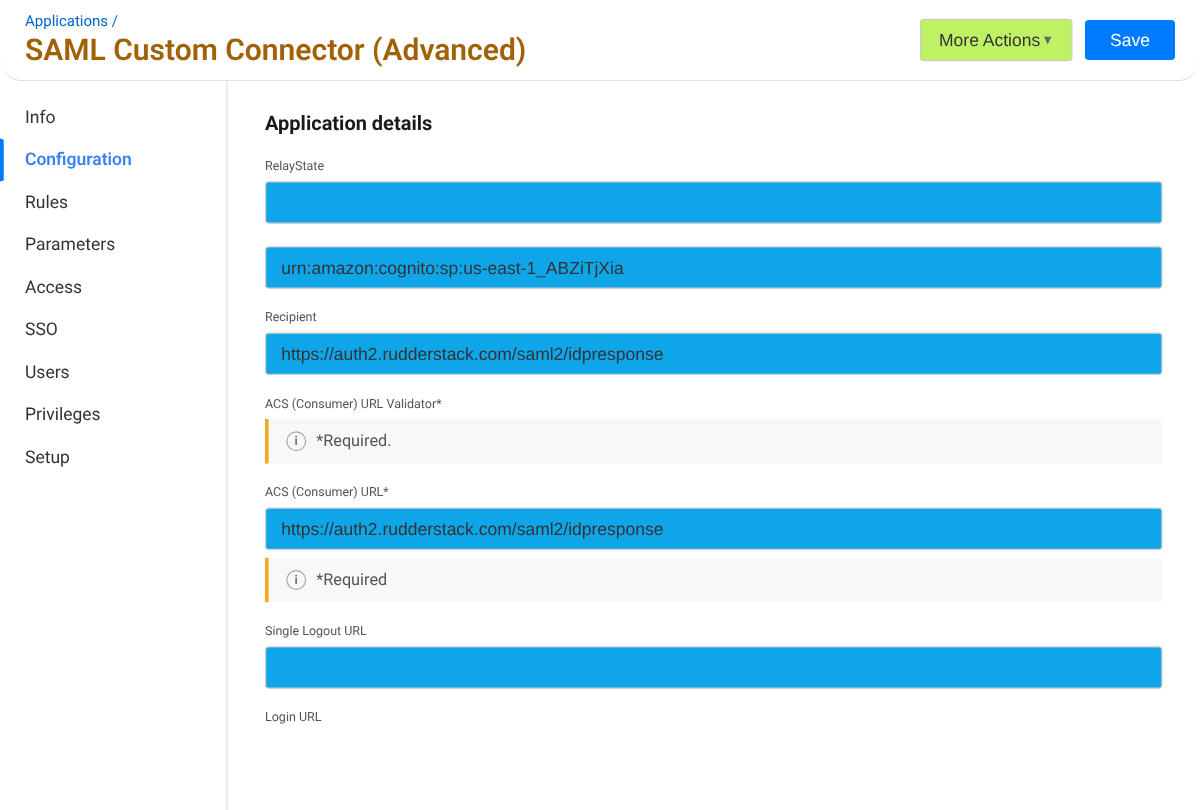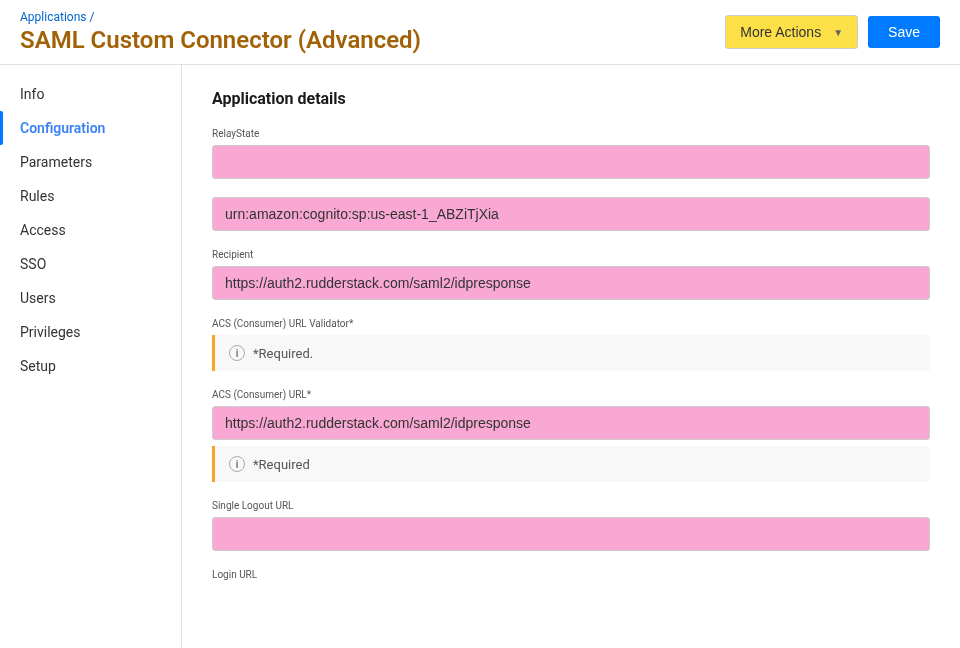--- a/index.html
+++ b/index.html
@@ -5,47 +5,48 @@
     * { box-sizing: border-box; margin: 0; padding: 0; }
     body { font-family: -apple-system, BlinkMacSystemFont, 'Segoe UI', Roboto, sans-serif; font-size: 14px; color: #333; background: #fff; }
 
     .header {
       padding: 10px 20px 10px 20px;
       border-bottom: 1px solid #e0e0e0;
       display: flex;
       align-items: center;
       justify-content: space-between;
       min-height: 56px;
+      border-radius: 18px;
     }
     .header-left {}
     .breadcrumb {
       font-size: 12px;
       color: #0066cc;
       margin-bottom: 2px;
     }
     .breadcrumb a { color: #0066cc; text-decoration: none; }
     .page-title {
       font-size: 24px;
       font-weight: 600;
       color: #a16207;
     }
     .header-right {
       display: flex;
       gap: 10px;
       align-items: center;
     }
     .btn-more-actions {
       border: 1px solid #ccc;
-      background: #fde047;
+      background: #bef264;
       padding: 8px 14px;
       border-radius: 3px;
       cursor: pointer;
       display: flex;
       align-items: center;
-      gap: 12px;
+      gap: 1px;
       font-size: 14px;
       color: #333;
     }
     .btn-save {
       background: #007bff;
       color: #fff;
       border: none;
       padding: 8px 20px;
       border-radius: 3px;
       cursor: pointer;
@@ -109,21 +110,21 @@
       color: #555;
       margin-bottom: 6px;
     }
     .form-input {
       width: 100%;
       padding: 8px 12px;
       border: 1px solid #ccc;
       border-radius: 3px;
       font-size: 14px;
       color: #333;
-      background: #f9a8d4;
+      background: #0ea5e9;
     }
 
     .alert-warning {
       background: #f8f8f8;
       border-left: 3px solid #f5a623;
       padding: 10px 14px;
       margin-top: 6px;
       display: flex;
       align-items: center;
       gap: 8px;
@@ -166,22 +167,22 @@
       <span class="chevron">▼</span>
     </button>
     <button class="btn-save">Save</button>
   </div>
 </div>
 
 <div class="layout">
   <div class="sidebar">
   <div class="sidebar-item">Info</div>
       <div class="sidebar-item active">Configuration</div>
+      <div class="sidebar-item">Rules</div>
       <div class="sidebar-item">Parameters</div>
-      <div class="sidebar-item">Rules</div>
       <div class="sidebar-item">Access</div>
       <div class="sidebar-item">SSO</div>
       <div class="sidebar-item">Users</div>
       <div class="sidebar-item">Privileges</div>
       <div class="sidebar-item">Setup</div>
     </div>
 
   <div class="main-content">
     <div class="section-title">Application details</div>
   <div class="form-group"><label class="form-label">RelayState</label><input type="text" class="form-input" placeholder="" style=""></div>

